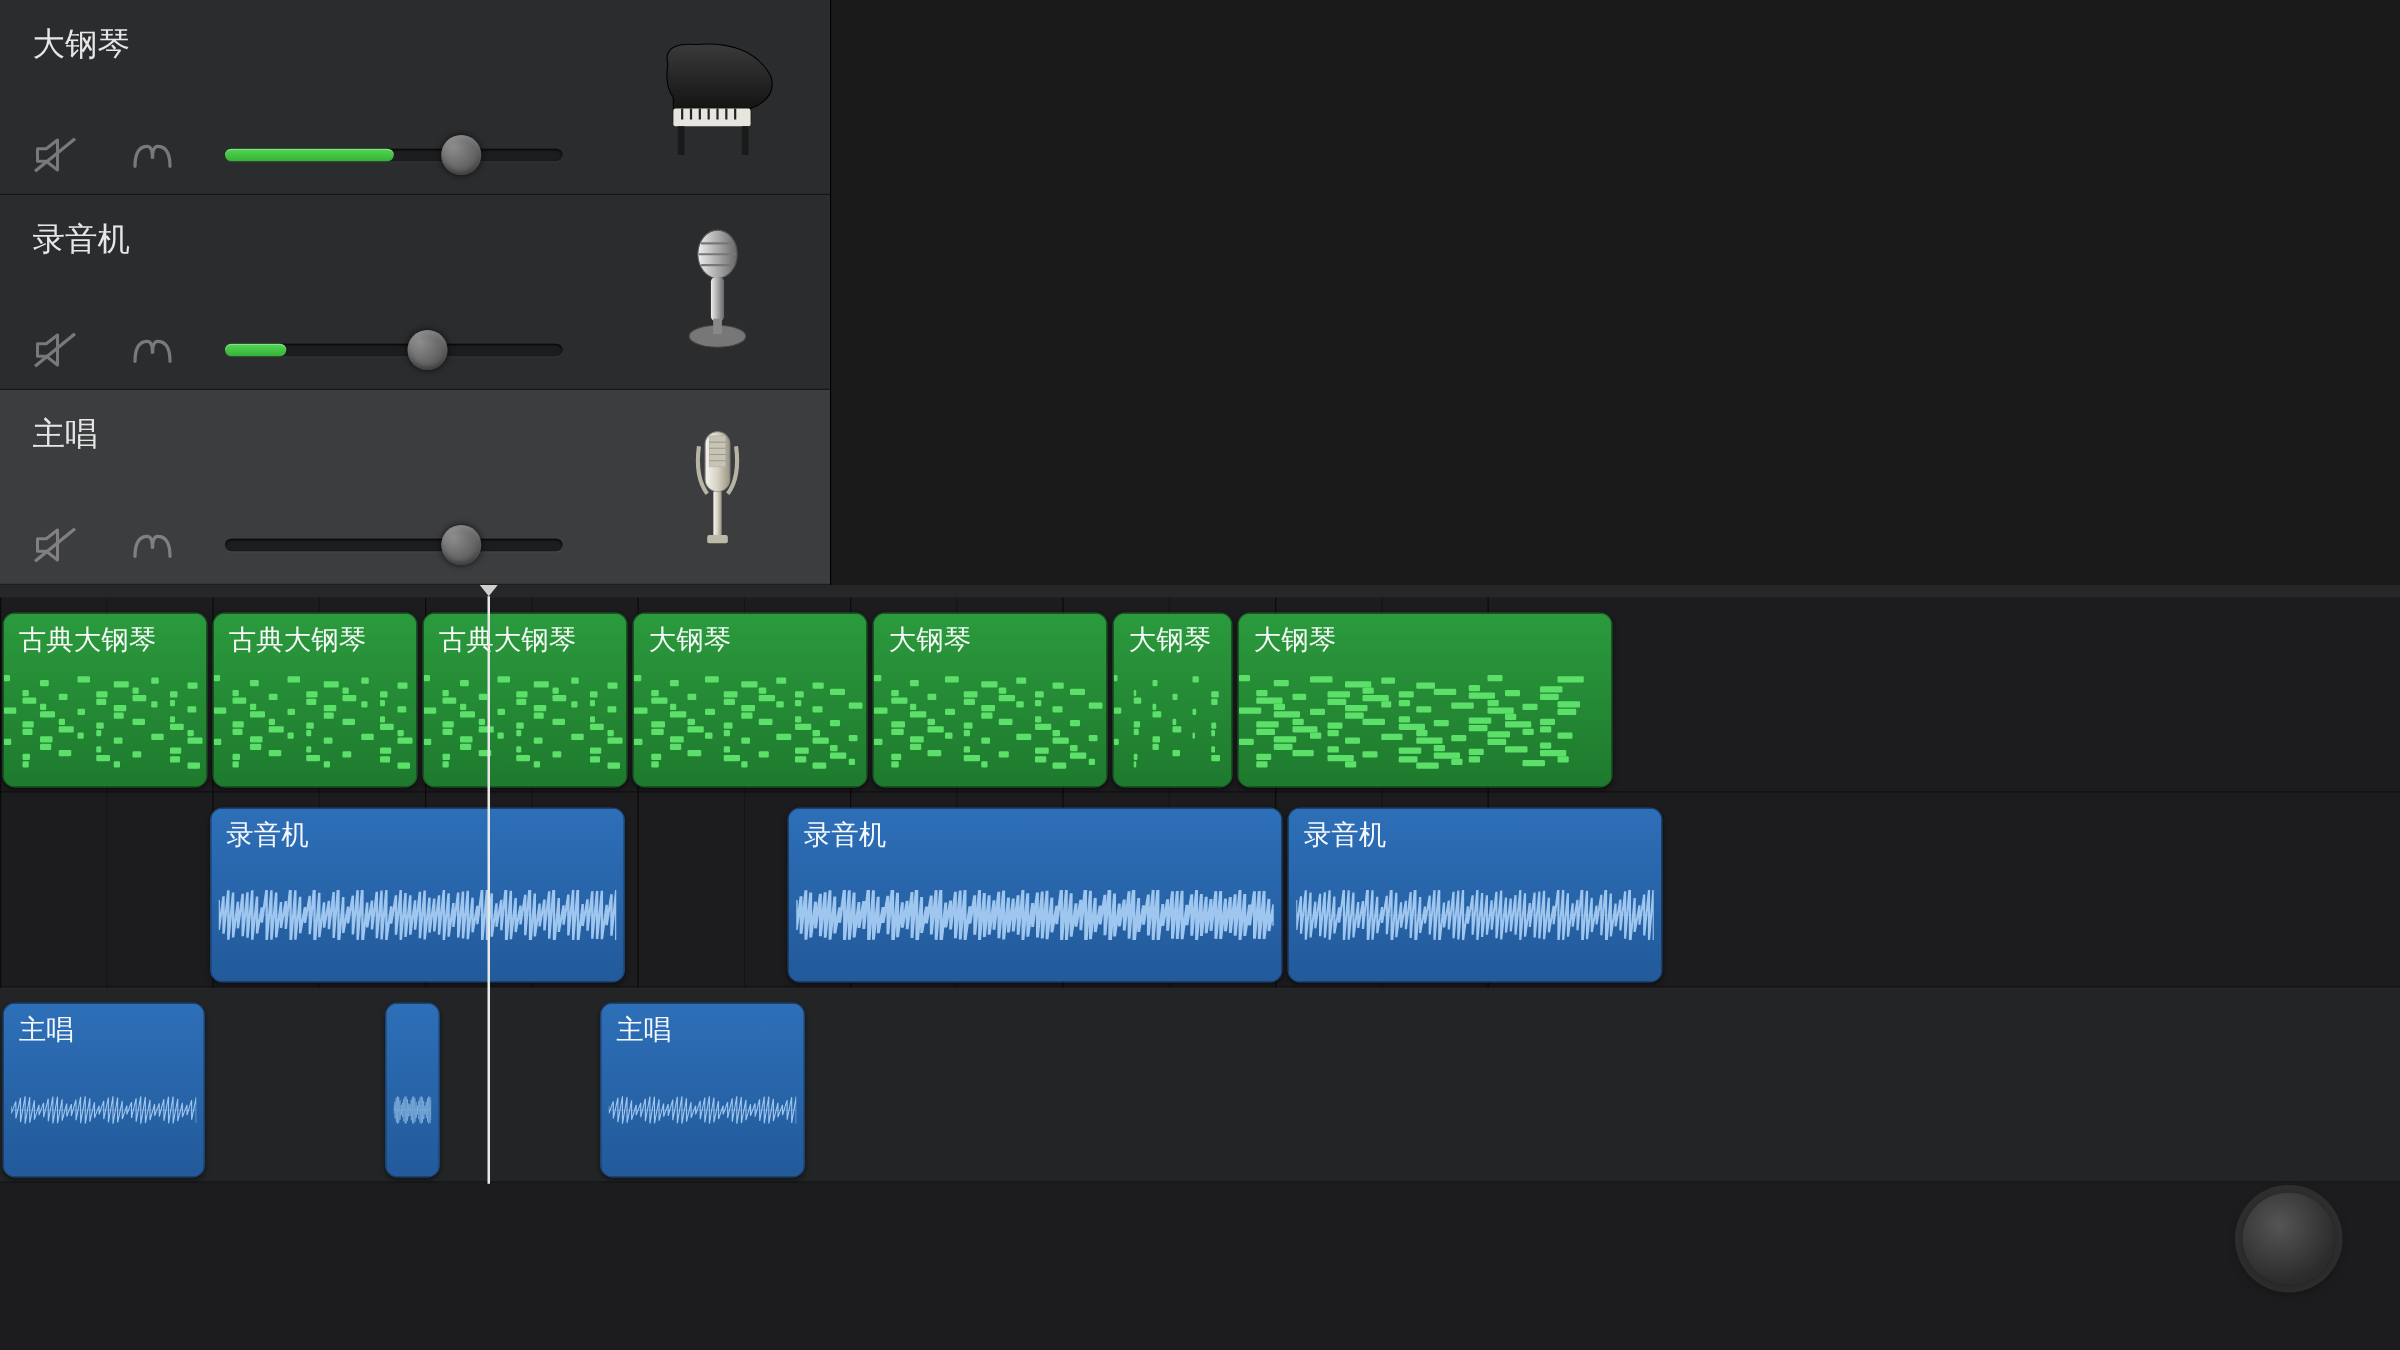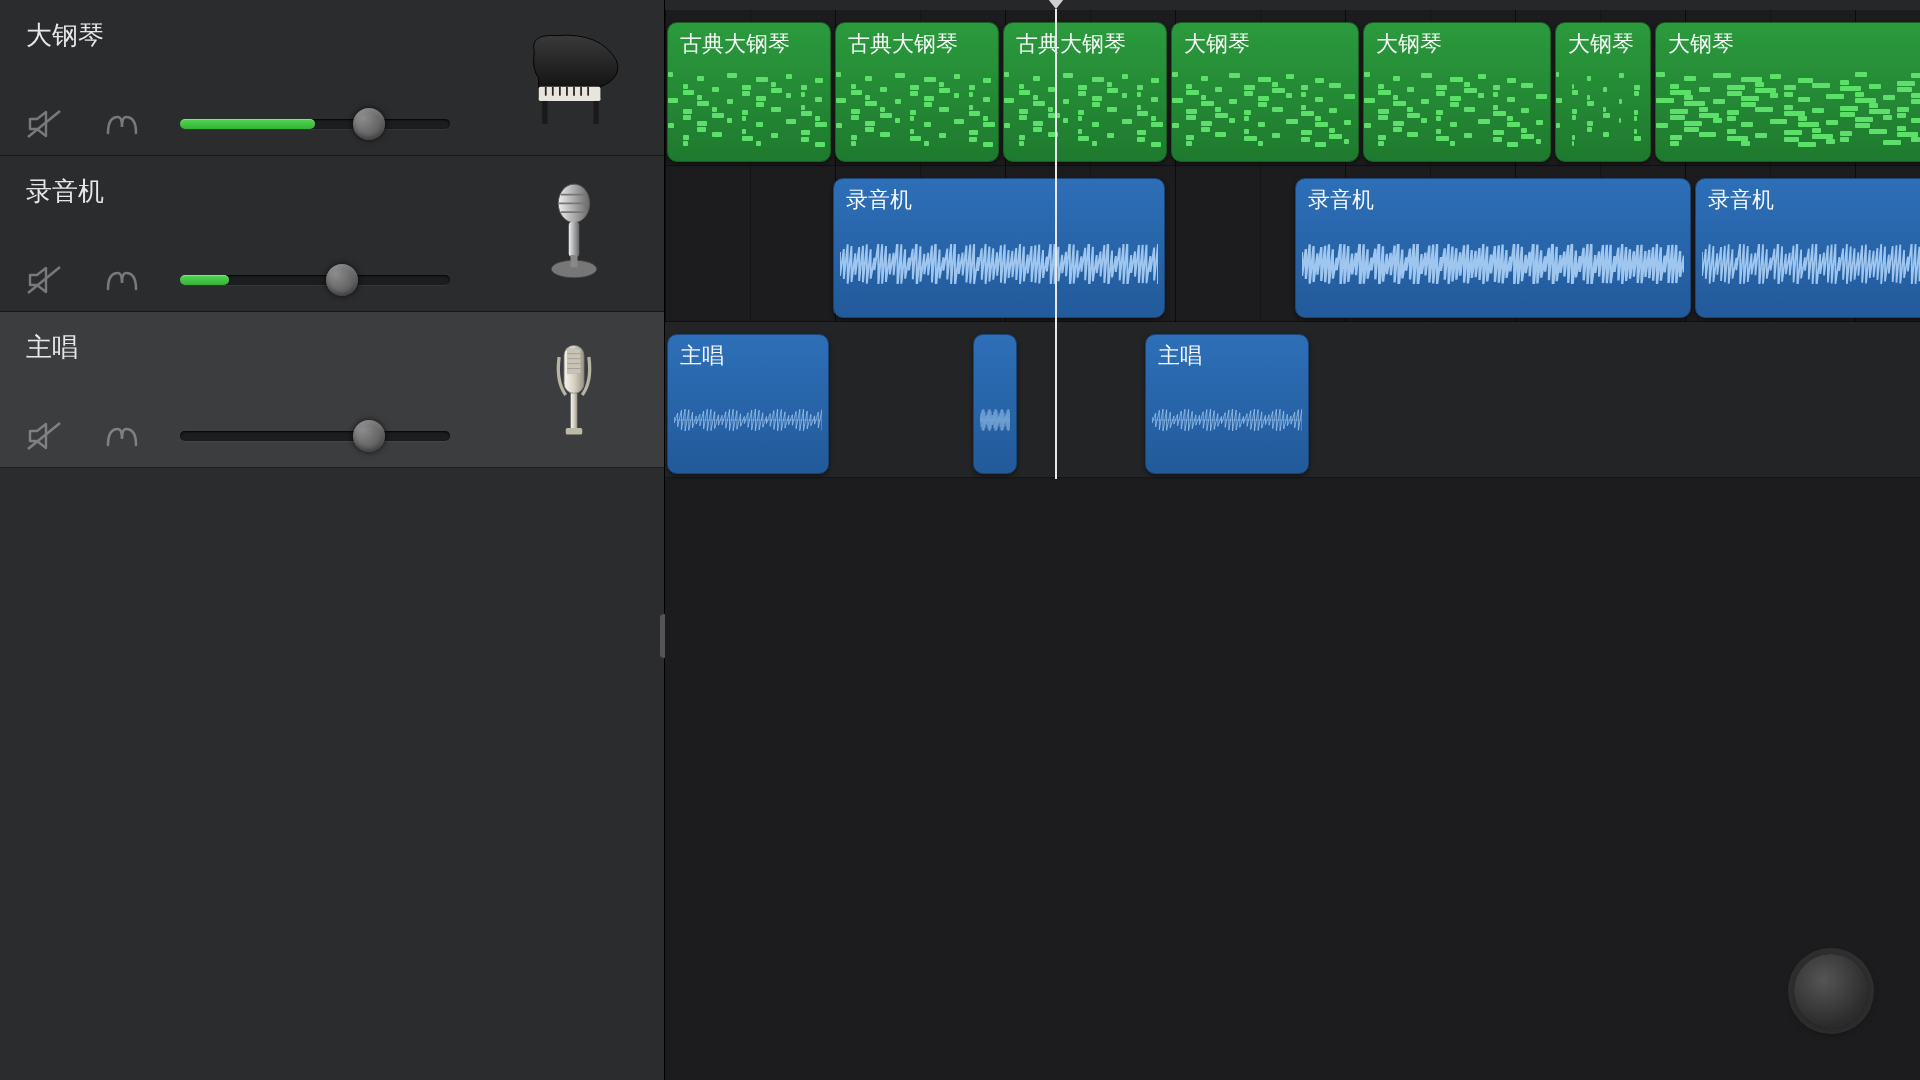--- a/index.html
+++ b/index.html
@@ -8,20 +8,21 @@
     height: 1080px;
     background: #1a1a1a;
     font-family: -apple-system, "Helvetica Neue", Arial, sans-serif;
     overflow: hidden;
     color: #ddd;
   }
   .app {
     display: flex;
     width: 100%;
     height: 100%;
+    flex-direction: column;
   }
   
   .track-headers {
     width: 665px;
     background: #2b2c2e;
     display: flex;
     flex-direction: column;
     position: relative;
     border-right: 1px solid #000;
   }

